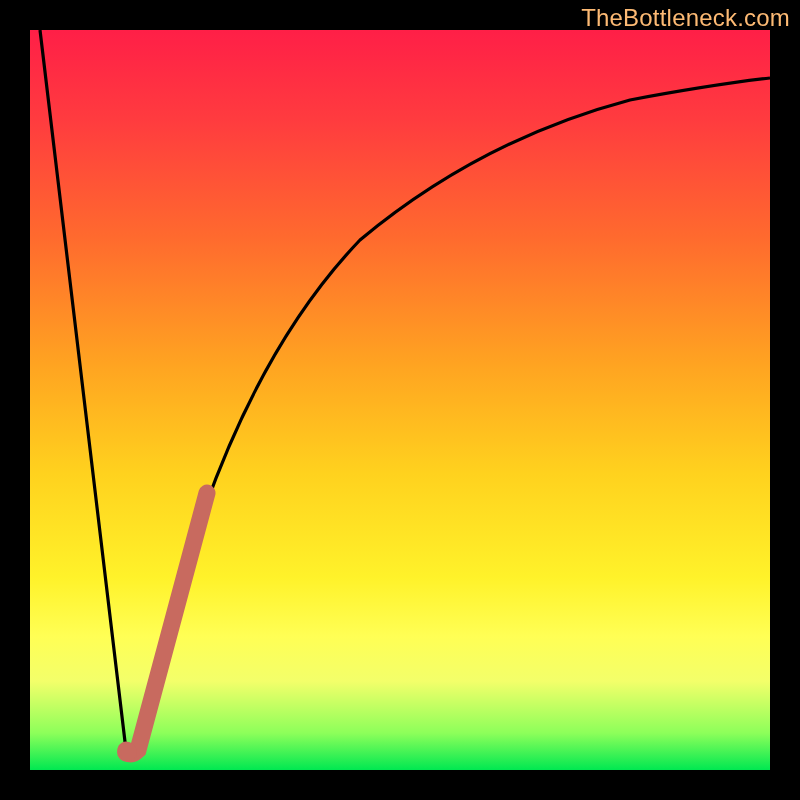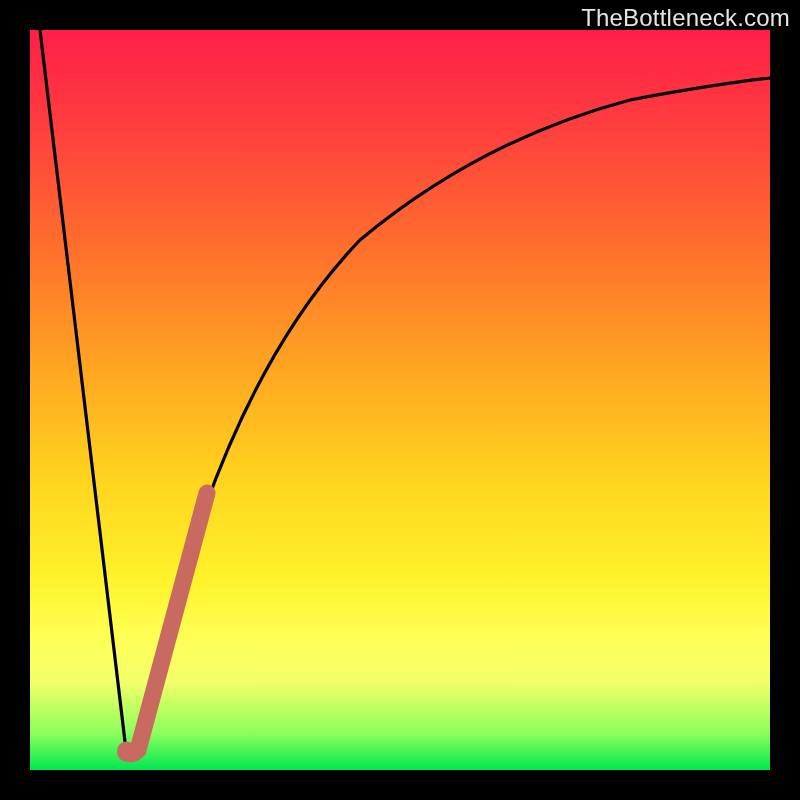--- a/index.html
+++ b/index.html
@@ -34,21 +34,21 @@
       #fff22a 74%,
       #ffff55 82%,
       #f3ff6a 88%,
       #8dff5a 95%,
       #00e851 100%);
   }
   .watermark {
     position: absolute;
     top: 4px;
     right: 10px;
-    color: #e5e5e5;
+    color: #fdba74;
     font-size: 24px;
     font-weight: 500;
     letter-spacing: 0.2px;
     user-select: none;
   }
   svg.curve {
     position: absolute;
     left: 0;
     top: 0;
     width: 740px;

